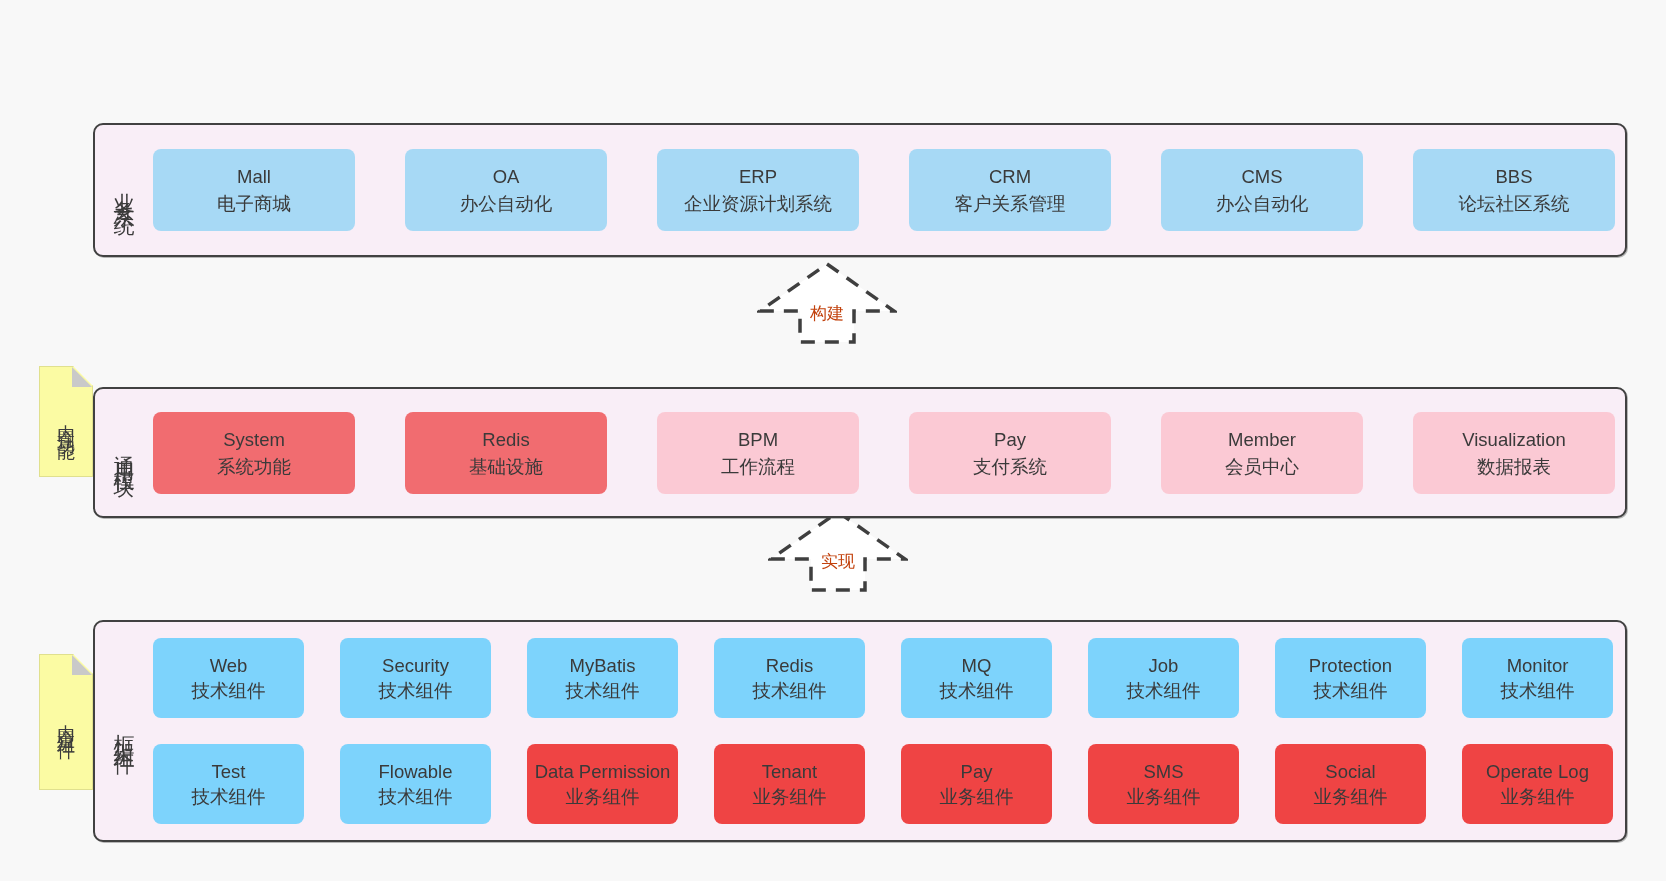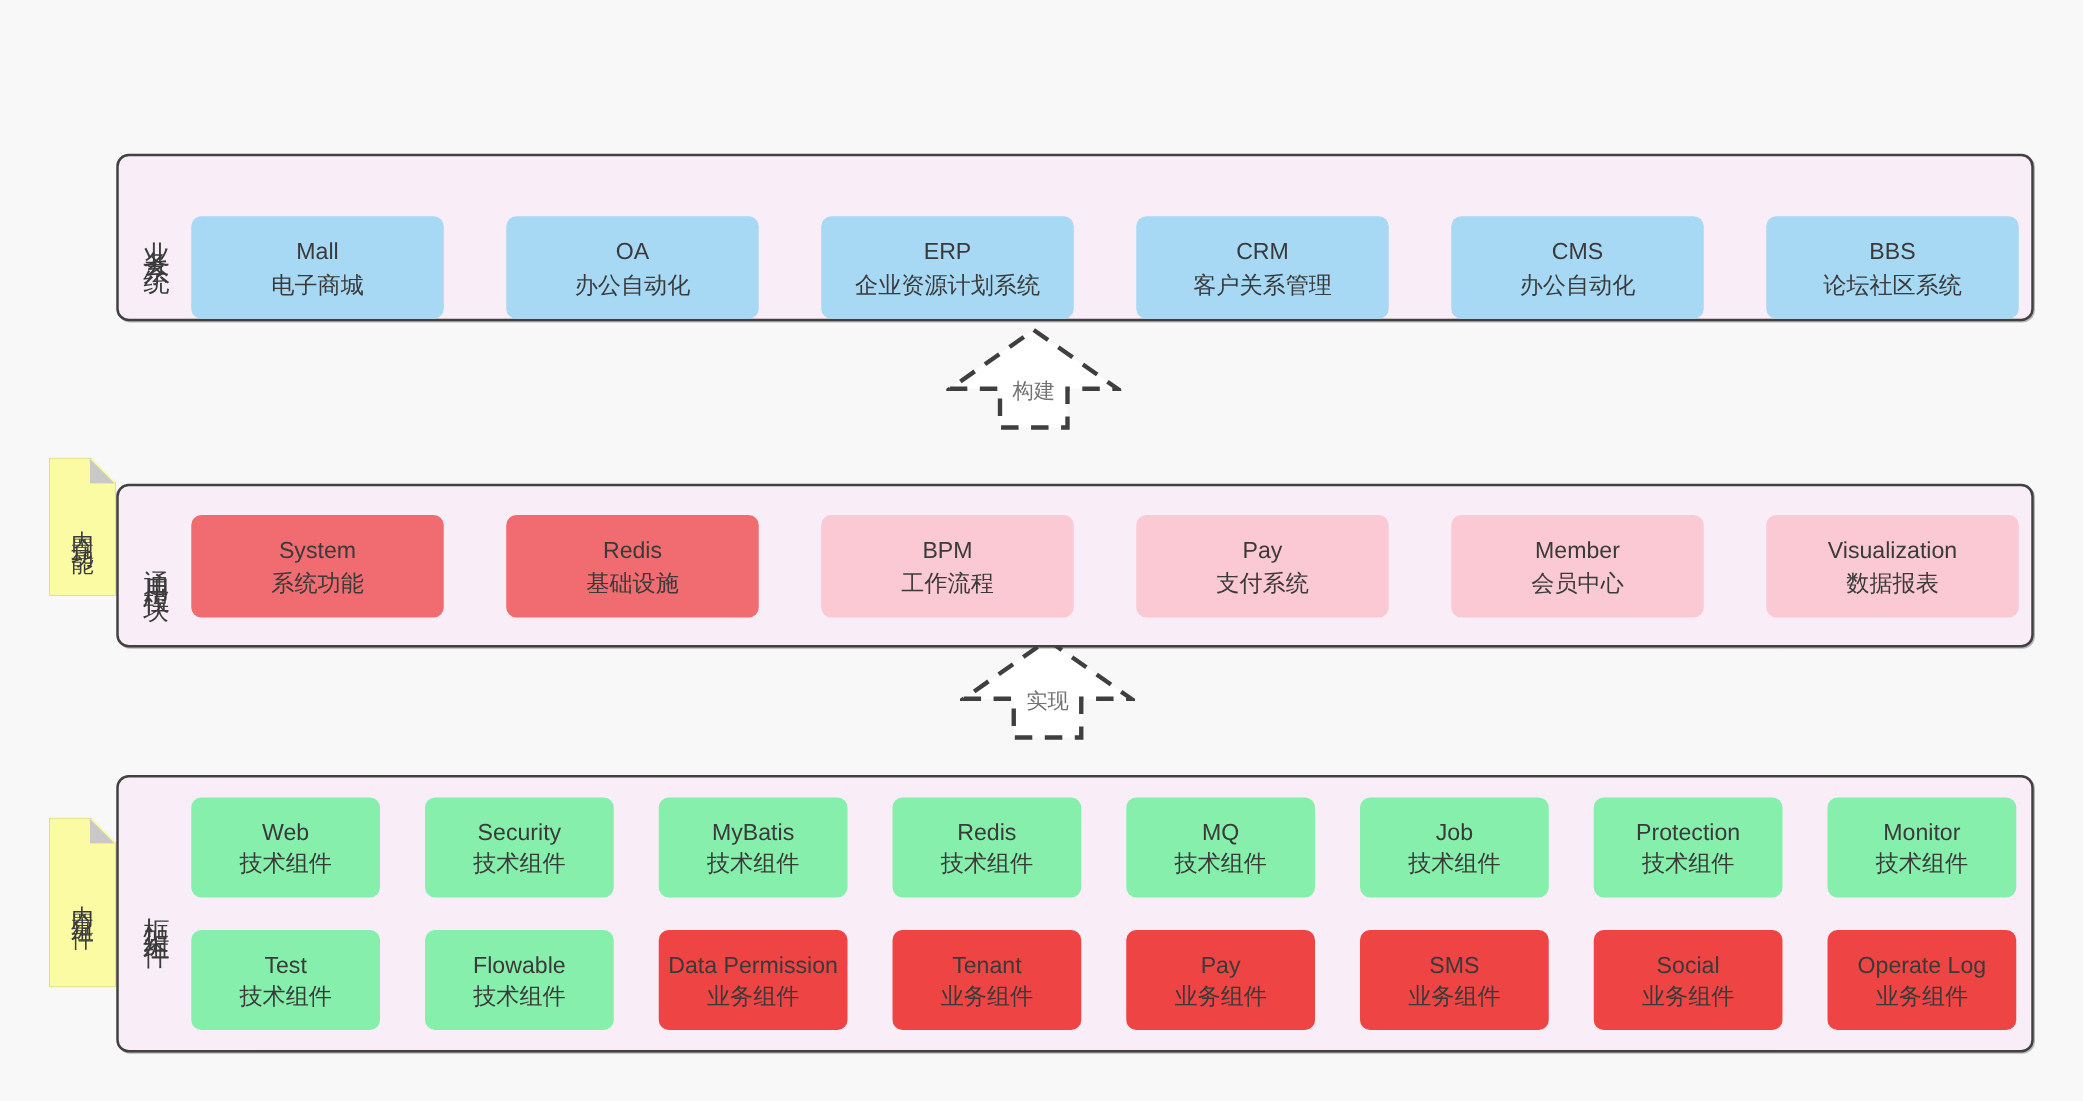--- a/index.html
+++ b/index.html
@@ -11,21 +11,21 @@
     background:#f8f8f8; overflow:hidden;
   }
 
   
   .layer {
     position:absolute; left:93px; width:1534px;
     background:#f9eef7; border:2.5px solid #414141; border-radius:10px;
     box-shadow:1px 1px 0 rgba(60,60,60,.35);
     display:flex; align-items:center; z-index:2;
   }
-  .layer-1 { top:123px; height:134px;align-items:flex-end; }
+  .layer-1 { top:123px; height:134px; }
   .layer-2 { top:372px; height:131px;margin-top:15px; }
   .layer-3 { top:620px; height:222px; }
 
   .v-label {
     width:58px; display:flex; align-items:center; justify-content:center;
     writing-mode:vertical-rl; text-orientation:upright;
     font-size:21px; letter-spacing:7px; color:#3b3b3b;
     align-self:stretch;
   }
 
@@ -41,21 +41,21 @@
   .node {
     border-radius:8px; display:flex; flex-direction:column;
     align-items:center; justify-content:center; text-align:center;
     font-size:18.5px; line-height:27px; color:#3a3a3a; padding:2px 4px;
   }
   .boxes6 .node { width:202px; height:82px; }
   .grid8  .node { width:151px; min-height:80px; line-height:25px; }
   .node.blue        { background:#a7d9f5; }
   .node.red         { background:#f16c70; }
   .node.pink        { background:#fbc9d4; }
-  .node.green       { background:#86efac; }
+  .node.green       { background:#7dd3fc; }
   .node.green-light { background:#ef4444; }
 
   
   .sticky {
     position:absolute; left:39px; width:54px; z-index:1;
     background:#fbfba3; border:1px solid #e0e08e;
     clip-path:polygon(0 0, calc(100% - 20px) 0, 100% 20px, 100% 100%, 0 100%);
     display:flex; align-items:center; justify-content:center;
   }
   .sticky::after {
@@ -69,21 +69,21 @@
     font-size:18px; letter-spacing:6px; color:#3b3b3b;
   }
 
   
   .arrow { position:absolute; width:140px; height:84px; z-index:1; }
   .arrow-1 { left:757px; top:261px; }
   .arrow-2 { left:768px; top:509px; }
   .arrow svg { display:block; width:140px; height:84px; }
   .arrow .arrow-label {
     position:absolute; left:50%; top:52px; transform:translate(-50%,-50%);
-    background:#ffffff; padding:0 3px; font-size:17px; color:#737373;
+    background:#ffffff; padding:0 3px; font-size:17px; color:#c2410c;
     white-space:nowrap;
   }
 </style>
 </head>
 <body>
 
 <div class="canvas">
 
   <div class="sticky sticky-1">
     <span class="s-label">内置功能</span>

